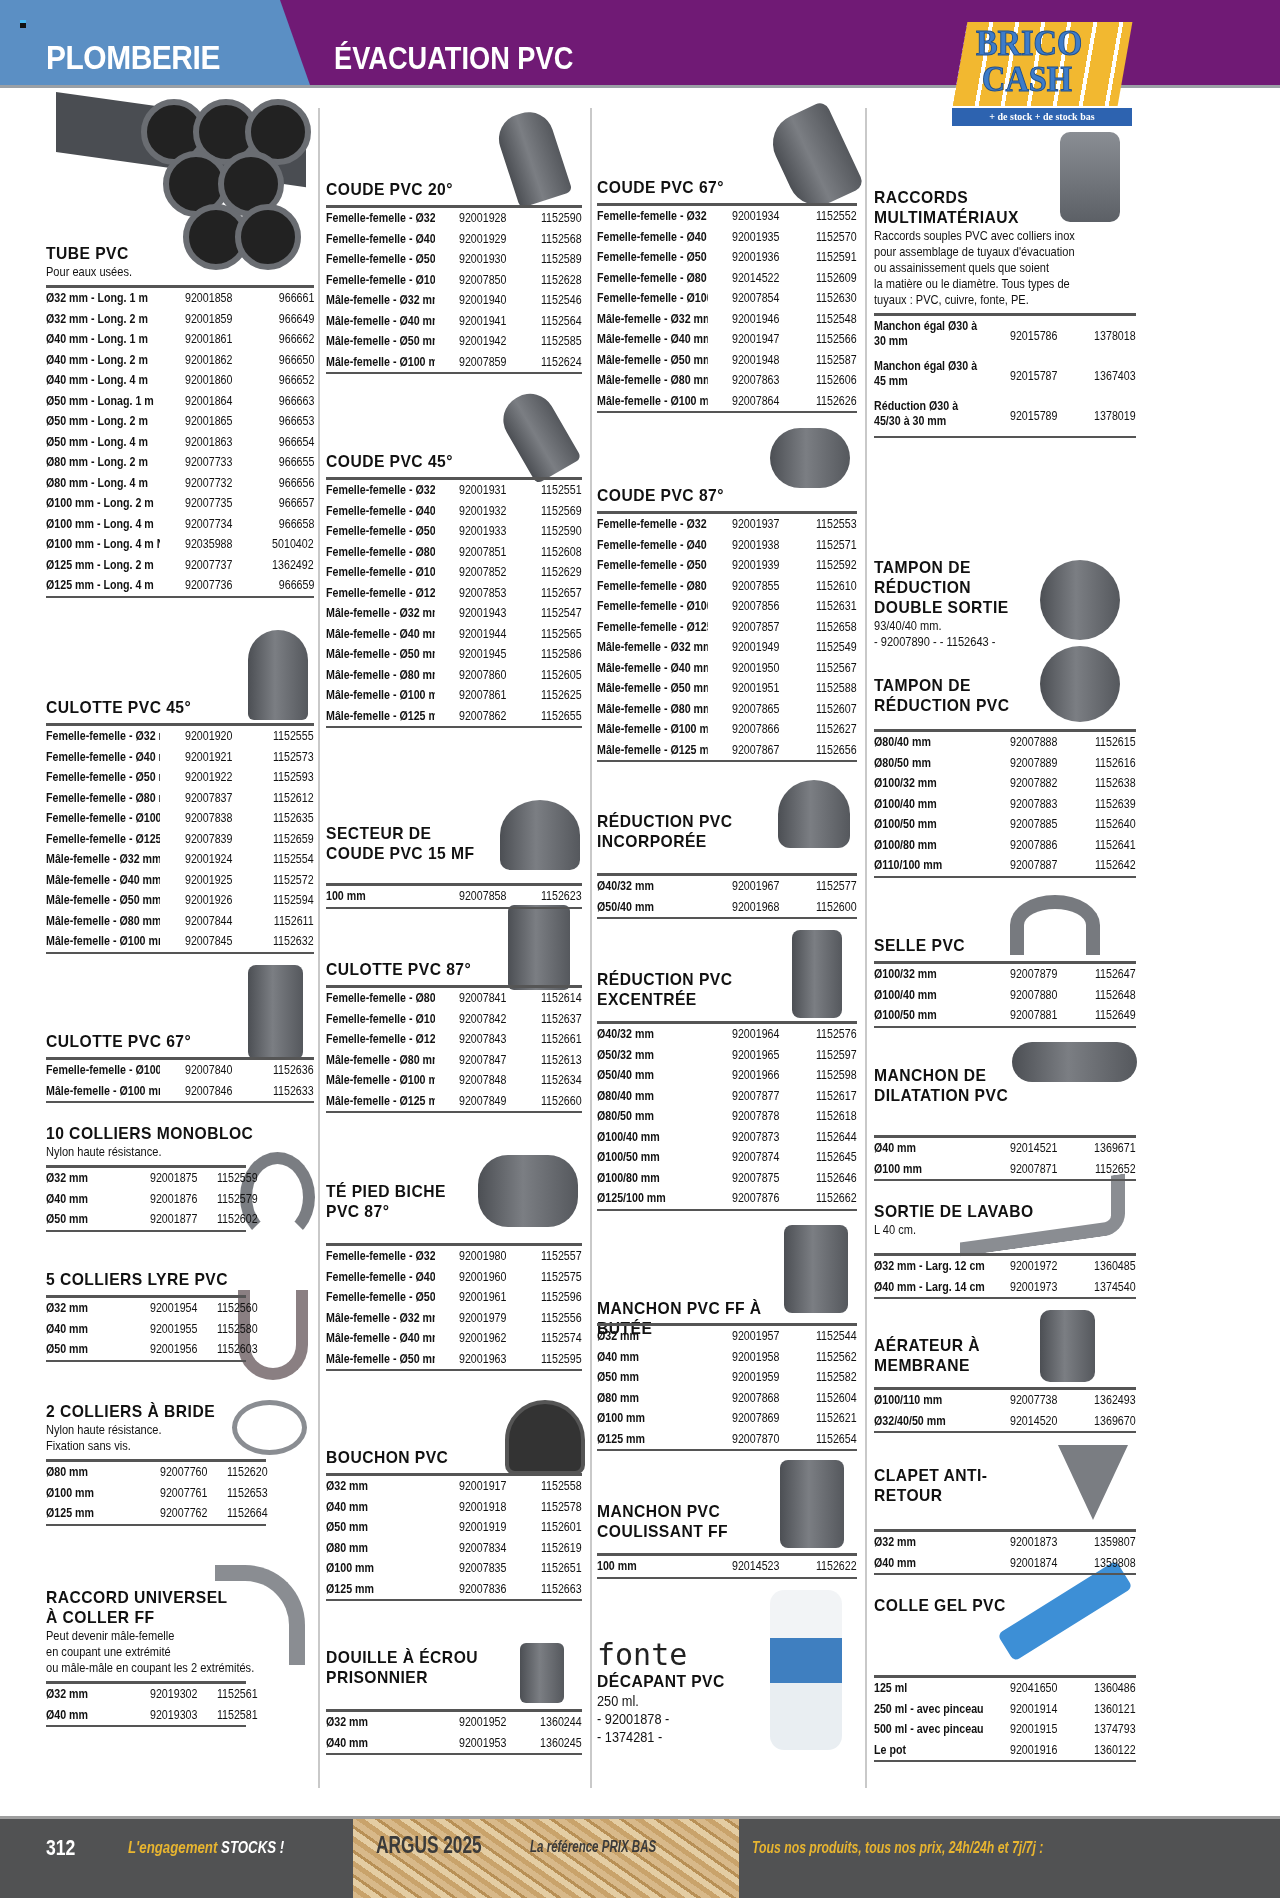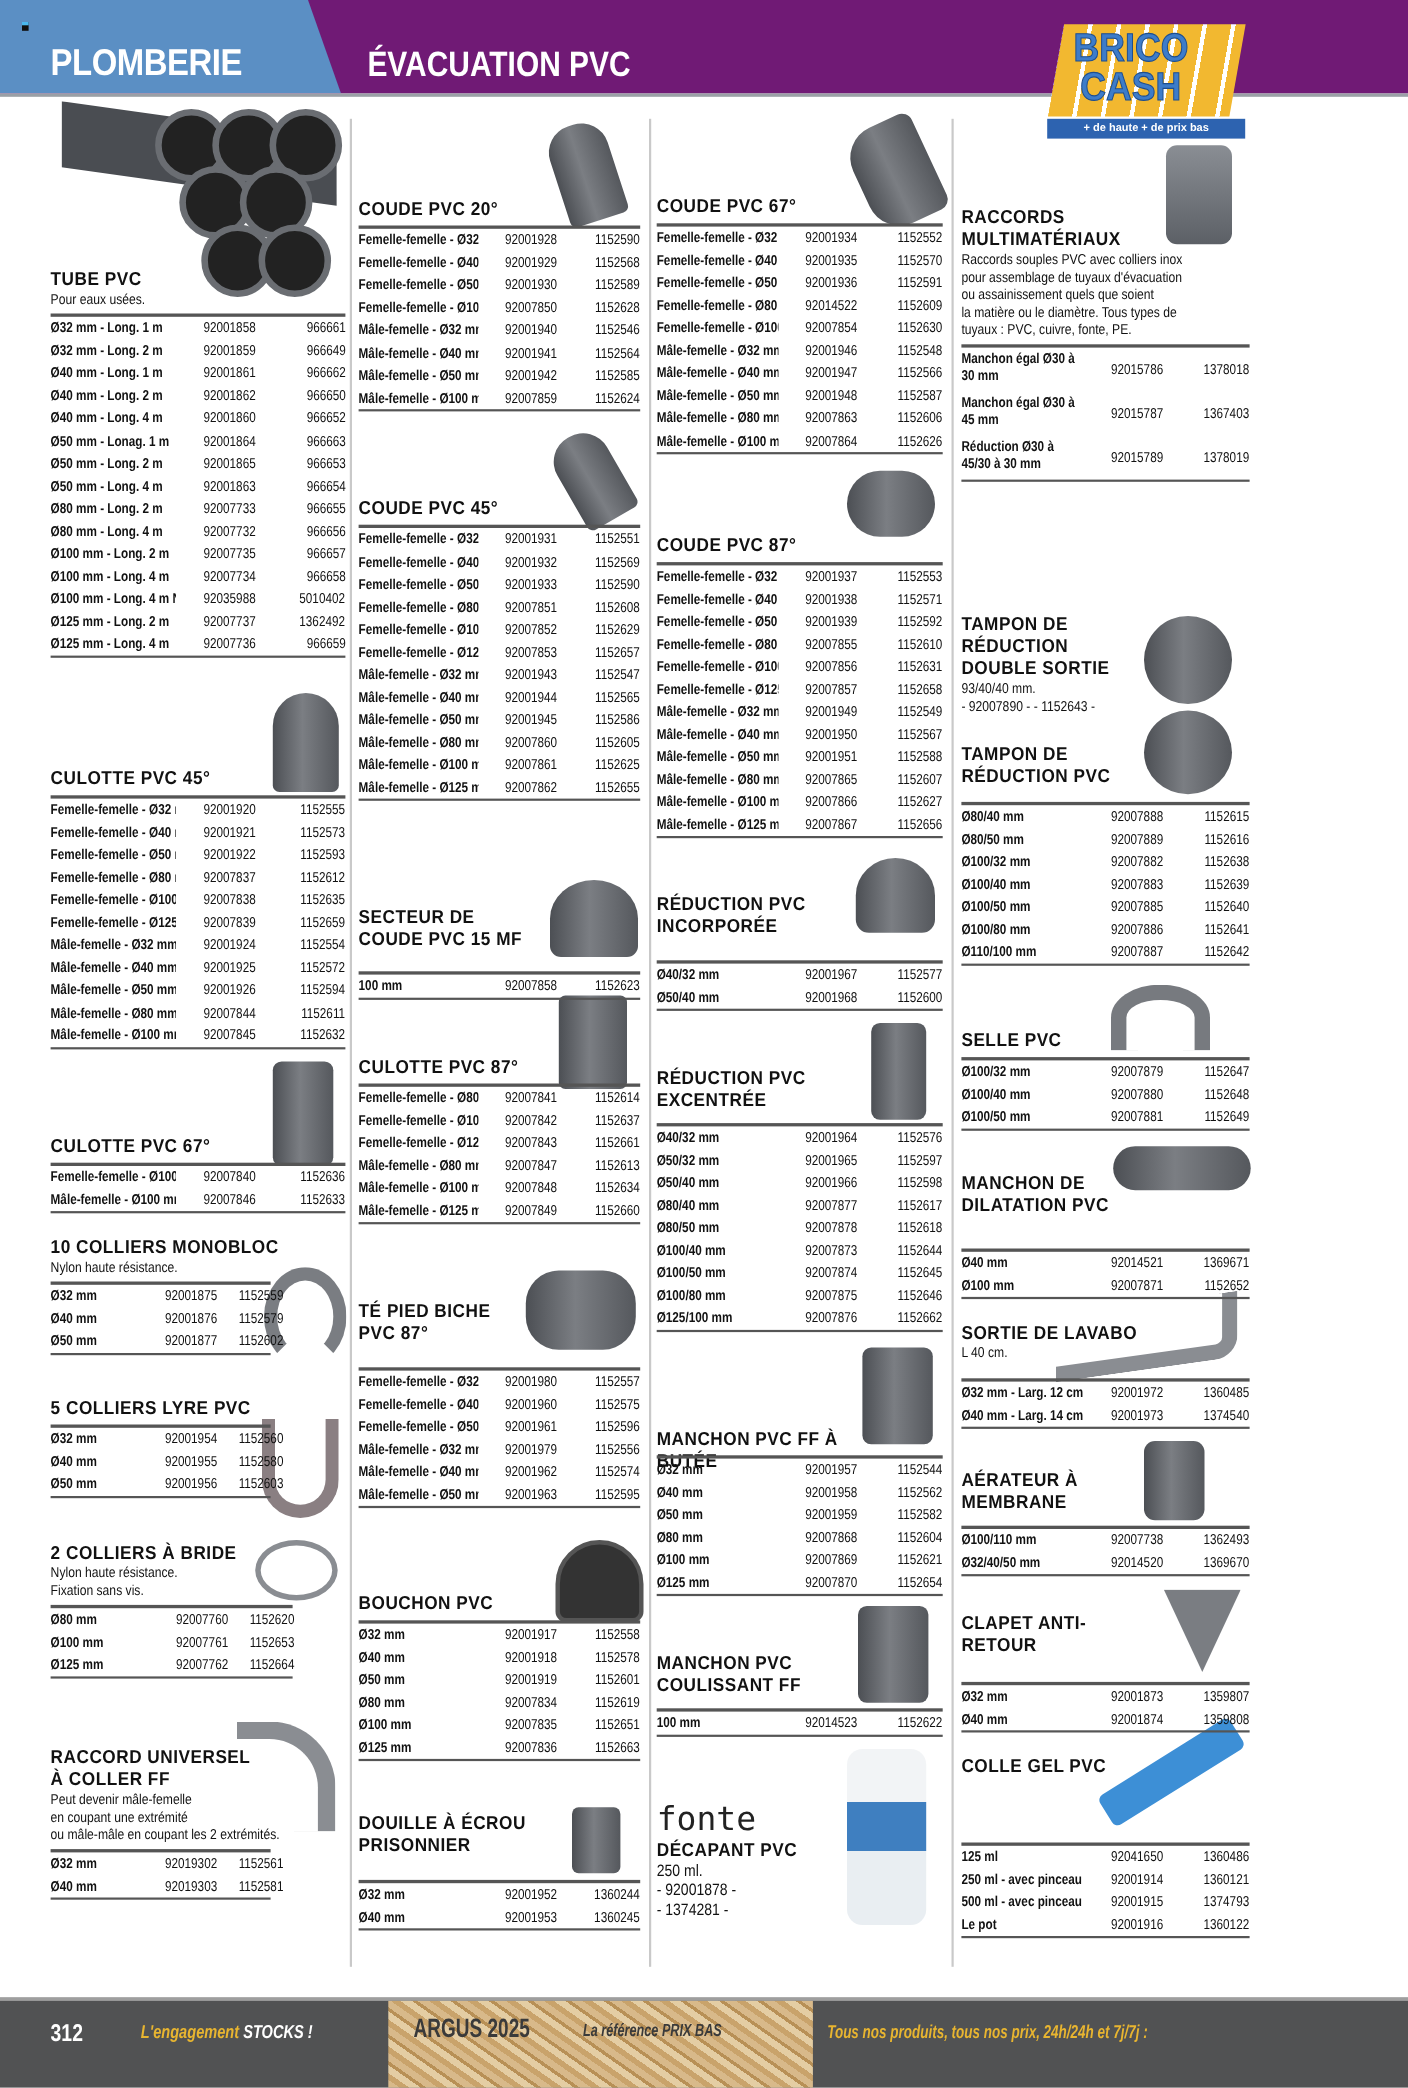--- a/index.html
+++ b/index.html
@@ -7,21 +7,21 @@
   body { position: relative; font-family: "Liberation Sans", sans-serif; color: #111; }
 
   
   .header { position: absolute; left: 0; top: 0; width: 1280px; height: 85px; background: #701a75; }
   .header .blue { position: absolute; left: 0; top: 0; width: 310px; height: 85px; background: #5b8fc4;
     clip-path: polygon(0 0, 280px 0, 310px 85px, 0 85px); }
   .header .marker { position: absolute; left: 20px; top: 20px; width: 6px; height: 8px; background: #111; border-top: 3px solid #4ab8f0; }
   .header .cat { position: absolute; left: 46px; top: 38px; font-size: 34px; font-weight: bold; color: #fff; letter-spacing: -0.5px; transform: scaleX(0.88); transform-origin: left; }
   .header .sub { position: absolute; left: 334px; top: 40px; font-size: 32px; font-weight: bold; color: #fff; transform: scaleX(0.85); transform-origin: left; }
   .header .line { position: absolute; left: 0; top: 85px; width: 1280px; height: 3px; background: #9aa0a6; }
-  .logo { position: absolute; left: 952px; top: 22px; width: 180px; height: 105px; }
+  .logo { position: absolute; left: 952px; top: 22px; width: 180px; height: 105px; font-family: Liberation Serif, serif; }
   .logo .stripes { position: absolute; left: 8px; top: 0; width: 165px; height: 84px; background: repeating-linear-gradient(90deg,#f2b830 0 22px,#fff 22px 26px); transform: skewX(-10deg); }
   .logo .brico, .logo .cash { position: absolute; left: 24px; font-weight: bold; color: #3d7cc9; font-size: 36px; line-height: 34px; -webkit-text-stroke: 1px #1d4e8f; transform: scaleX(0.9); transform-origin: left; }
   .logo .brico { top: 4px; } .logo .cash { top: 40px; left: 30px; }
   .logo .tag { position: absolute; left: 0; top: 86px; width: 180px; height: 18px; background: #2d63b0; color: #fff; font-size: 10px; font-weight: bold; text-align: center; line-height: 18px; }
 
   
   .col { position: absolute; top: 108px; }
   .vsep { position: absolute; top: 108px; width: 2px; height: 1680px; background: #c9c9c9; }
   .prod { position: absolute; left: 0; width: 100%; }
   .ptitle { font-weight: bold; font-size: 17px; line-height: 20px; letter-spacing: 0.5px; color: #111; text-transform: uppercase; transform: scaleX(0.92); transform-origin: left; }
@@ -53,21 +53,21 @@
   <div class="blue"></div>
   <div class="marker"></div>
   <div class="cat">PLOMBERIE</div>
   <div class="sub">ÉVACUATION PVC</div>
   <div class="line"></div>
 </div>
 <div class="logo">
   <div class="stripes"></div>
   <div class="brico">BRICO</div>
   <div class="cash">CASH</div>
-  <div class="tag">+ de haute + de prix bas</div>
+  <div class="tag">+ de stock + de stock bas</div>
 </div>
 
 <div class="vsep" style="left:318px"></div>
 <div class="vsep" style="left:590px"></div>
 <div class="vsep" style="left:865px"></div>
 
 <div class="imgbox" style="left:56px;top:92px;width:256px;height:200px;">
   <svg width="256" height="200" viewBox="0 0 256 200">
     <rect x="0" y="0" width="250" height="60" fill="#4a4d52" transform="skewY(8)"></rect>
     <circle cx="118" cy="40" r="30" fill="#222" stroke="#6a6d72" stroke-width="6"></circle>

